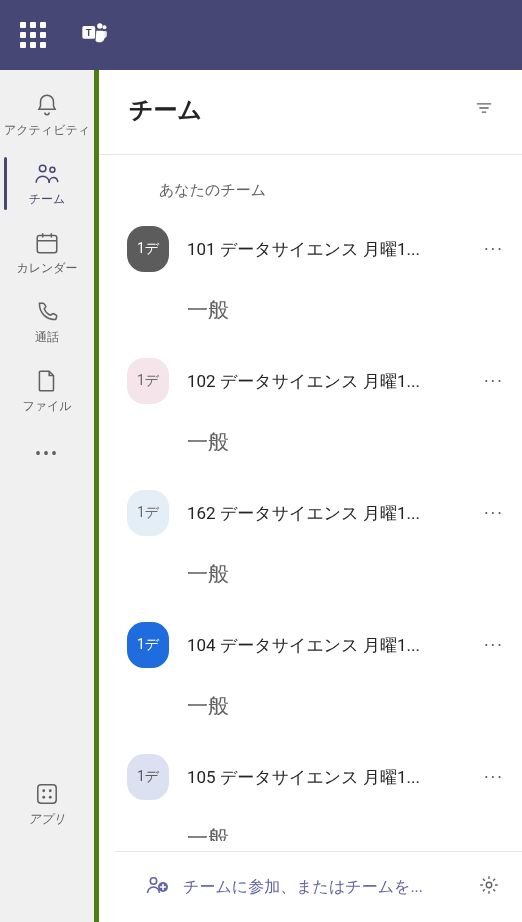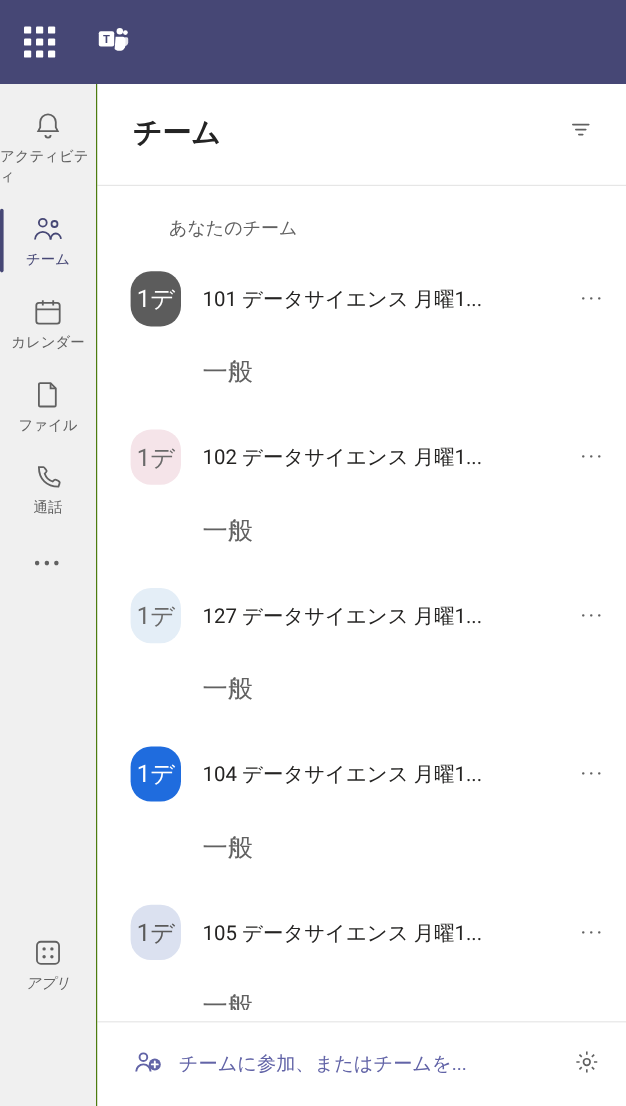--- a/index.html
+++ b/index.html
@@ -39,23 +39,23 @@
     .teams-logo {
       color: #fff;
       padding: 6px;
       cursor: pointer;
     }
     .shell {
       display: flex;
       height: calc(100% - 70px);
     }
     .rail {
-      width: 81px;
+      width: 99px;
       background: #f0f0f0;
-      border-right: 1px solid #4d7c0f;
+      border-right: 5px solid #4d7c0f;
       display: flex;
       flex-direction: column;
       align-items: center;
       position: relative;
     }
     .rail-top { display: flex; flex-direction: column; align-items: center; padding-top: 10px; }
     .rail-item {
       width: 100%;
       display: flex;
       flex-direction: column;
@@ -134,21 +134,21 @@
       padding: 8px 0;
       margin-bottom: 0;
     }
     .team-tile {
       width: 42px;
       height: 46px;
       border-radius: 17px;
       display: flex;
       align-items: center;
       justify-content: center;
-      font-size: 20px;
+      font-size: 14px;
       flex-shrink: 0;
     }
     .team-name {
       flex: 1;
       font-size: 17px;
       color: #252423;
       margin-left: 18px;
       white-space: nowrap;
       overflow: hidden;
       text-overflow: ellipsis;
@@ -166,21 +166,21 @@
       padding: 16px 0 26px 60px;
       font-size: 21px;
       color: #616161;
       cursor: pointer;
     }
     .footer {
       border-top: 1px solid #e6e6e6;
       display: flex;
       align-items: center;
       padding: 18px 18px 18px 30px;
-      margin: 10px 0 0 0;
+      margin: 10px 0 0 16px;
     }
     .join-icon { color: #6264a7; margin-right: 14px; flex-shrink:0; }
     .join-text {
       color: #6264a7;
       font-size: 16px;
       flex: 1;
       white-space: nowrap;
       overflow: hidden;
       text-overflow: ellipsis;
       min-width: 0;
@@ -235,30 +235,30 @@
       </div>
       <div class="rail-item">
         <svg width="26" height="26" viewBox="0 0 24 24" fill="none" stroke-width="1.4">
           <rect x="3" y="5" width="18" height="16" rx="2"></rect>
           <path d="M3 10h18M8 3v4M16 3v4"></path>
         </svg>
         <span class="rail-label">カレンダー</span>
       </div>
       <div class="rail-item">
         <svg width="26" height="26" viewBox="0 0 24 24" fill="none" stroke-width="1.4">
+          <path d="M5 4c0 9 6 15 15 15 0 0 1-2.5 1-3.5 0-.6-3-2-3.5-2s-2 1.5-2 1.5c-3-1-5-3-6-6 0 0 1.5-1.5 1.5-2S9 4 8.5 4 5 4 5 4z"></path>
+        </svg>
+        <span class="rail-label">通話</span>
+      </div>
+      <div class="rail-item">
+        <svg width="26" height="26" viewBox="0 0 24 24" fill="none" stroke-width="1.4">
           <path d="M6 3h8l4 4v13a1 1 0 01-1 1H6a1 1 0 01-1-1V4a1 1 0 011-1z"></path>
           <path d="M14 3v4h4"></path>
         </svg>
         <span class="rail-label">ファイル</span>
-      </div>
-      <div class="rail-item">
-        <svg width="26" height="26" viewBox="0 0 24 24" fill="none" stroke-width="1.4">
-          <path d="M5 4c0 9 6 15 15 15 0 0 1-2.5 1-3.5 0-.6-3-2-3.5-2s-2 1.5-2 1.5c-3-1-5-3-6-6 0 0 1.5-1.5 1.5-2S9 4 8.5 4 5 4 5 4z"></path>
-        </svg>
-        <span class="rail-label">通話</span>
       </div>
       <div class="rail-more">•••</div>
     </div>
 
     <div class="rail-bottom">
       <div class="rail-item">
         <svg width="26" height="26" viewBox="0 0 24 24" fill="none" stroke-width="1.4">
           <rect x="3.5" y="3.5" width="17" height="17" rx="3"></rect>
           <circle cx="9" cy="9" r="1.3" fill="#616161" stroke="none"></circle>
           <circle cx="15" cy="9" r="1.3" fill="#616161" stroke="none"></circle>
@@ -291,21 +291,21 @@
           </div>
           <div class="channel-row">一般</div>
           <div class="team-row">
     <div class="team-tile" style="background:#f5e4e9;color:#6a6a6a">1デ</div>
     <div class="team-name">102 データサイエンス 月曜1...</div>
     <div class="team-more">···</div>
           </div>
           <div class="channel-row">一般</div>
           <div class="team-row">
     <div class="team-tile" style="background:#e4eef7;color:#6a6a6a">1デ</div>
-    <div class="team-name">127 データサイエンス 月曜1...</div>
+    <div class="team-name">162 データサイエンス 月曜1...</div>
     <div class="team-more">···</div>
           </div>
           <div class="channel-row">一般</div>
           <div class="team-row">
     <div class="team-tile" style="background:#1f6cde;color:#ffffff">1デ</div>
     <div class="team-name">104 データサイエンス 月曜1...</div>
     <div class="team-more">···</div>
           </div>
           <div class="channel-row">一般</div>
           <div class="team-row">

